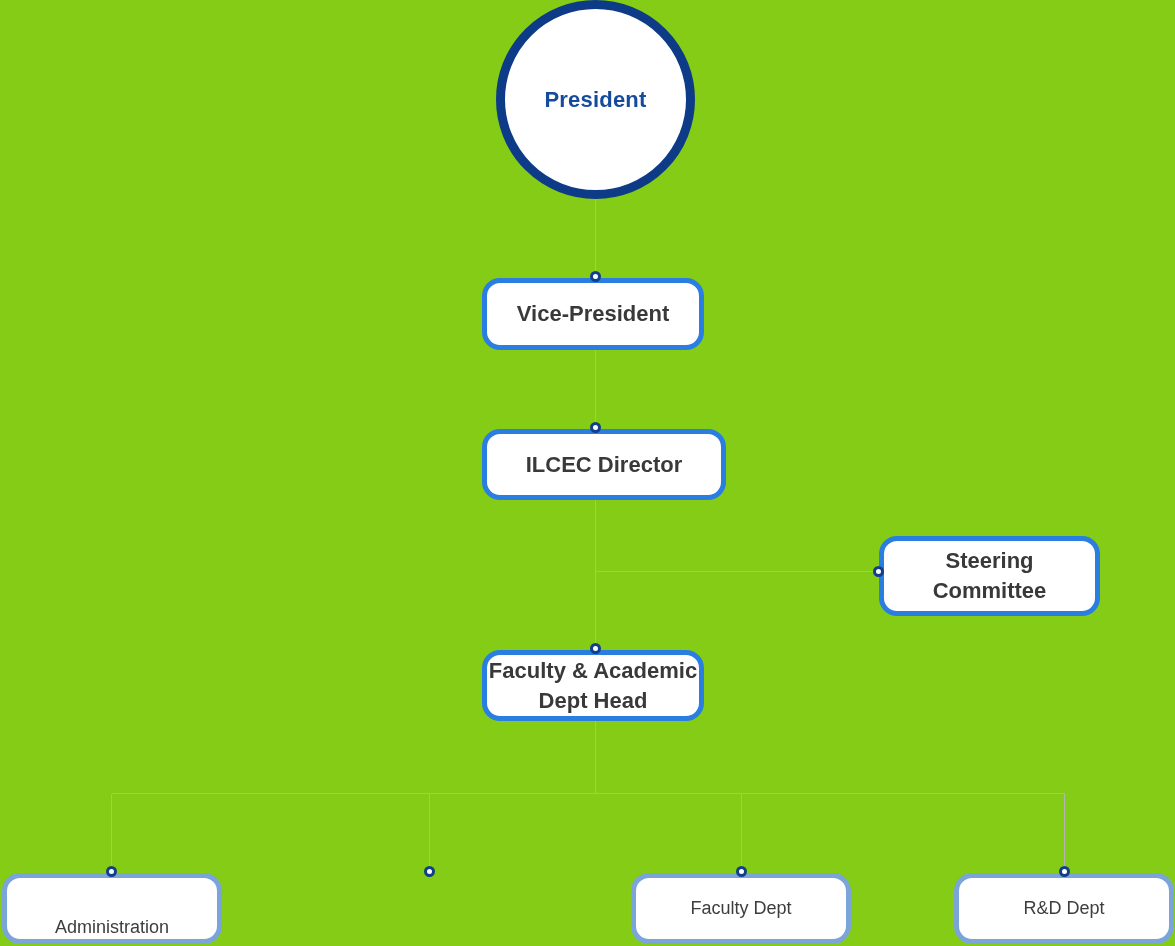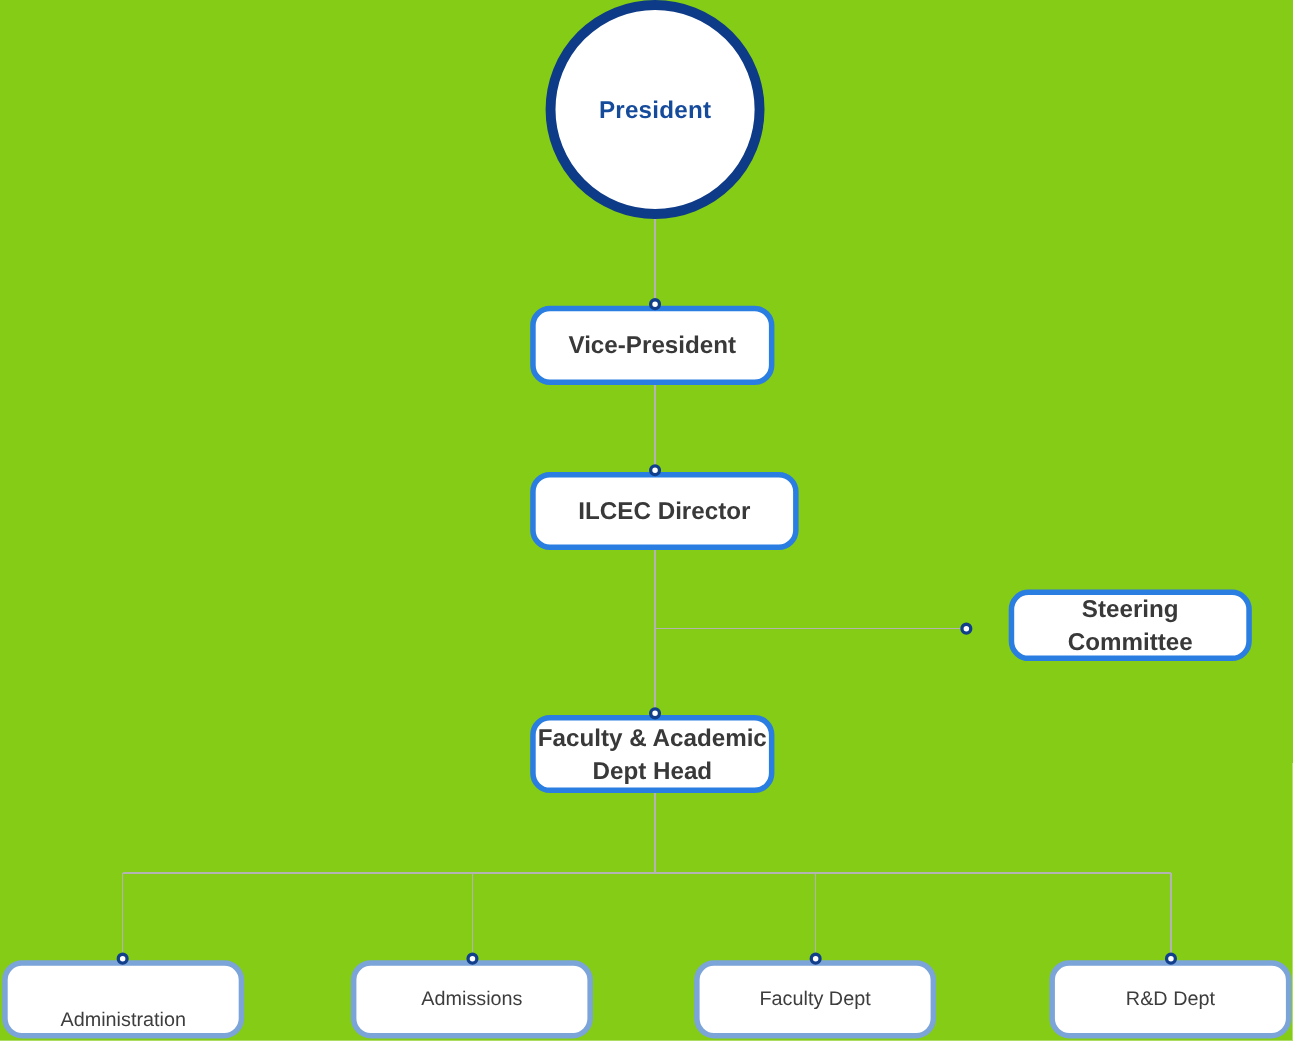--- a/index.html
+++ b/index.html
@@ -124,40 +124,37 @@
   <div class="node node-box" style="left:482px; top:278px; width:222px; height:72px;">
     <span class="label">Vice-President</span>
   </div>
   <div class="dot" style="left:590px; top:271px;"></div>
 
   <div class="node node-box" style="left:482px; top:429px; width:244px; height:71px;">
     <span class="label">ILCEC Director</span>
   </div>
   <div class="dot" style="left:590px; top:422px;"></div>
 
-  <div class="node node-box" style="left:917px; top:536px; width:221px; height:65px;text-align:center;">
+  <div class="node node-box" style="left:879px; top:536px; width:221px; height:80px;text-align:center;">
     <span class="label">Steering
 Committee</span>
   </div>
   <div class="dot" style="left:873px; top:566px;"></div>
 
   <div class="node node-box" style="left:482px; top:650px; width:222px; height:71px;">
     <span class="label">Faculty &amp; Academic
 Dept Head</span>
   </div>
   <div class="dot" style="left:590px; top:643px;"></div>
 
   <div class="node node-leaf" style="left:2px; top:873px; width:220px; height:71px;align-items:flex-end;">
     <span class="label">Administration</span>
   </div>
   <div class="dot" style="left:106px; top:866px;"></div>
 
-  <div class="node node-leaf" style="left:319px; top:873px; width:220px; height:71px;">
-    <span class="label">Admissions</span>
-  </div>
   <div class="dot" style="left:424px; top:866px;"></div>
 
   <div class="node node-leaf" style="left:631px; top:873px; width:220px; height:71px;align-items:center;">
     <span class="label">Faculty Dept</span>
   </div>
   <div class="dot" style="left:736px; top:866px;"></div>
 
   <div class="node node-leaf" style="left:954px; top:873px; width:220px; height:71px;">
     <span class="label">R&amp;D Dept</span>
   </div>

